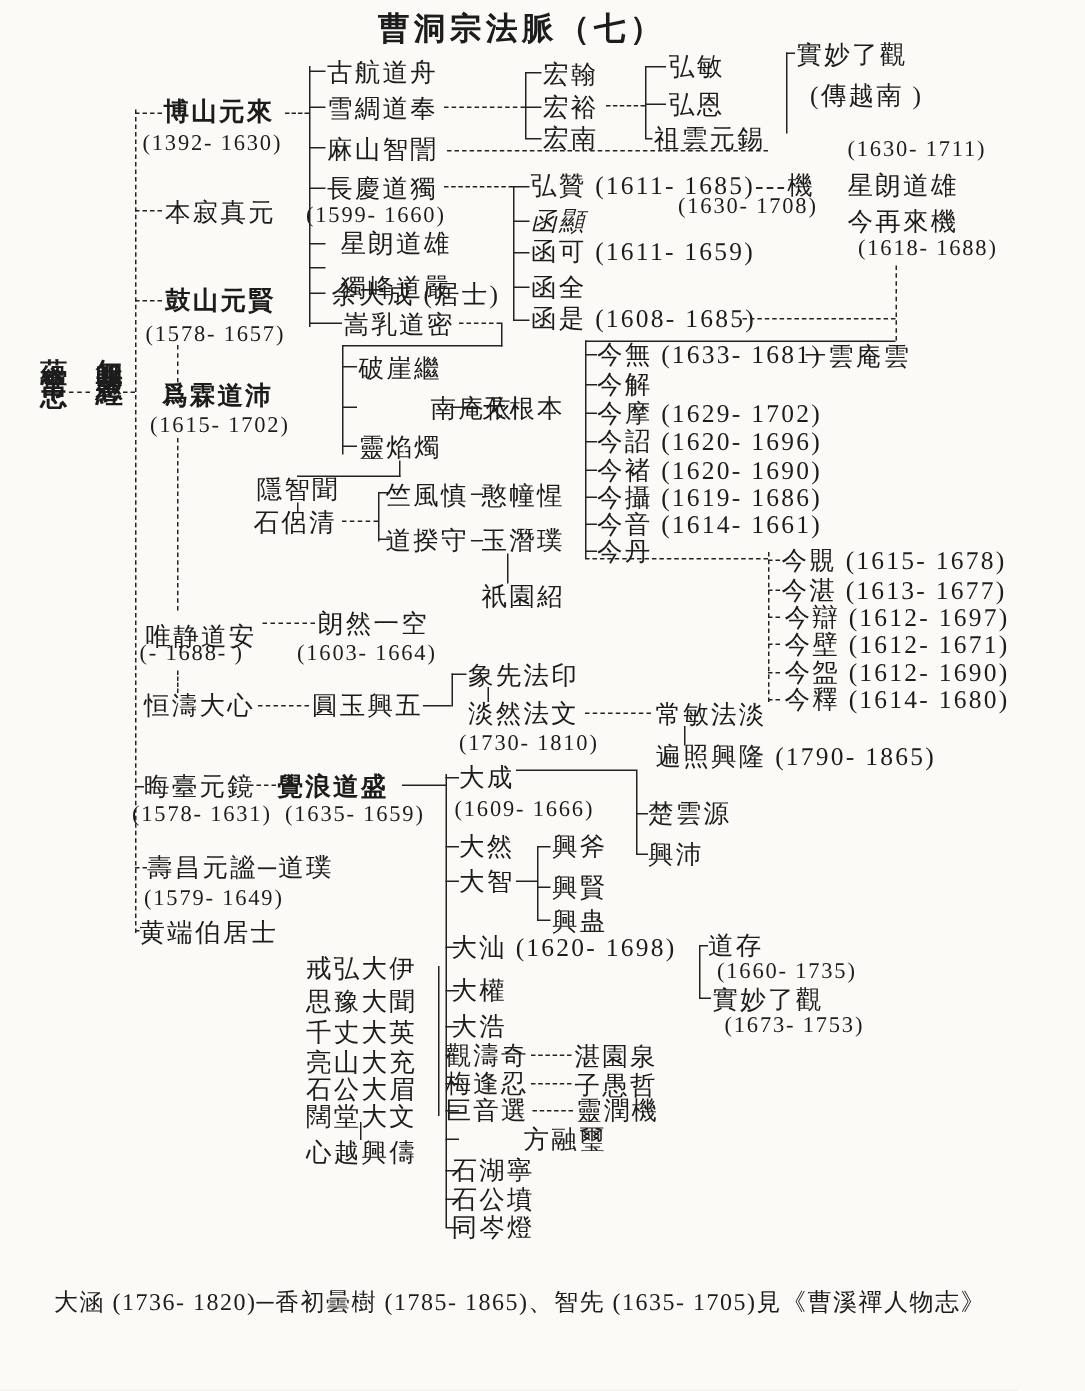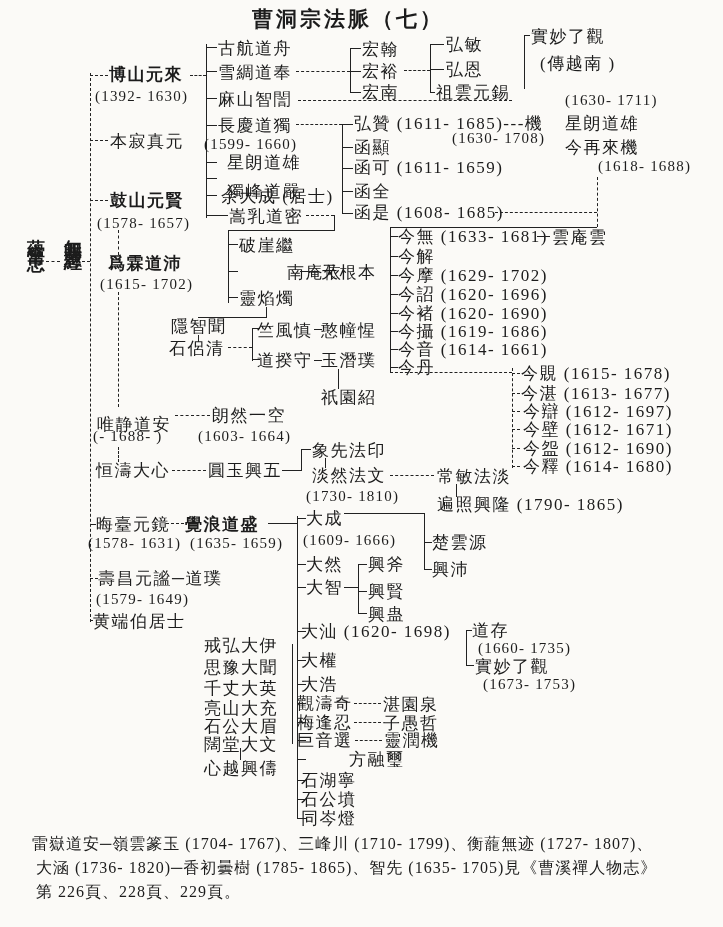--- a/index.html
+++ b/index.html
@@ -48,24 +48,24 @@
       <div class="node" style="left: 362px; top: 63px;">宏裕</div>
       <div class="node" style="left: 362px; top: 84px;">宏南</div>
       <div class="node" style="left: 446px; top: 36px;">弘敏</div>
       <div class="node" style="left: 446px; top: 61px;">弘恩</div>
       <div class="node" style="left: 436px; top: 84px;">祖雲元錫</div>
       <div class="node" style="left: 531px; top: 28px;">實妙了觀</div>
       <div class="node" style="left: 540px; top: 55px;">(傳越南 )</div>
       <div class="node date" style="left: 565px; top: 93px;">(1630- 1711)</div>
       <div class="node" style="left: 565px; top: 115px;">星朗道雄</div>
       <div class="node" style="left: 565px; top: 139px;">今再來機</div>
-      <div class="node date" style="left: 598px; top: 159px;">(1618- 1688)</div>
+      <div class="node date" style="left: 572px; top: 159px;">(1618- 1688)</div>
       <div class="node" style="left: 354px; top: 115px;">弘贊 (1611- 1685)---機</div>
       <div class="node date" style="left: 452px; top: 131px;">(1630- 1708)</div>
-      <div class="node" style="left: 354px; top: 139px;">函顯</div>
+      <div class="node" style="left: 354px; top: 139px; font-style: italic;">函顯</div>
       <div class="node" style="left: 354px; top: 159px;">函可 (1611- 1659)</div>
       <div class="node" style="left: 354px; top: 183px;">函全</div>
       <div class="node" style="left: 354px; top: 204px;">函是 (1608- 1685)</div>
       <div class="node" style="left: 398px; top: 228px;">今無 (1633- 1681)</div>
       <div class="node" style="left: 552px; top: 229px;">雲庵雲</div>
       <div class="node" style="left: 398px; top: 248px;">今解</div>
       <div class="node" style="left: 398px; top: 267px;">今摩 (1629- 1702)</div>
       <div class="node" style="left: 398px; top: 286px;">今詔 (1620- 1696)</div>
       <div class="node" style="left: 398px; top: 305px;">今褚 (1620- 1690)</div>
       <div class="node" style="left: 398px; top: 323px;">今攝 (1619- 1686)</div>
@@ -255,16 +255,14 @@
       <div class="edge h" style="left: 358px; top: 613px; width: 9px;"></div>
       <div class="edge v" style="left: 466px; top: 630px; height: 36px;"></div>
       <div class="edge h" style="left: 466px; top: 630px; width: 6px;"></div>
       <div class="edge h" style="left: 466px; top: 665px; width: 8px;"></div>
       <div class="edge h dash" style="left: 354px; top: 703px; width: 27px;"></div>
       <div class="edge h dash" style="left: 354px; top: 722px; width: 27px;"></div>
       <div class="edge h dash" style="left: 355px; top: 740px; width: 27px;"></div>
       <div class="edge v" style="left: 292px; top: 644px; height: 100px;"></div>
       <div class="edge v" style="left: 240px; top: 748px; height: 12px;"></div>
     </div>
-  <div class="foot" id="f1">雷嶽道安─嶺雲篆玉 (1704- 1767)、三峰川 (1710- 1799)、衡蘢無迹 (1727- 1807)、</div>
   <div class="foot" id="f2">大涵 (1736- 1820)─香初曇樹 (1785- 1865)、智先 (1635- 1705)見《曹溪禪人物志》</div>
-  <div class="foot" id="f3">第 226頁、228頁、229頁。</div>
 </div>
 
 </body></html>

